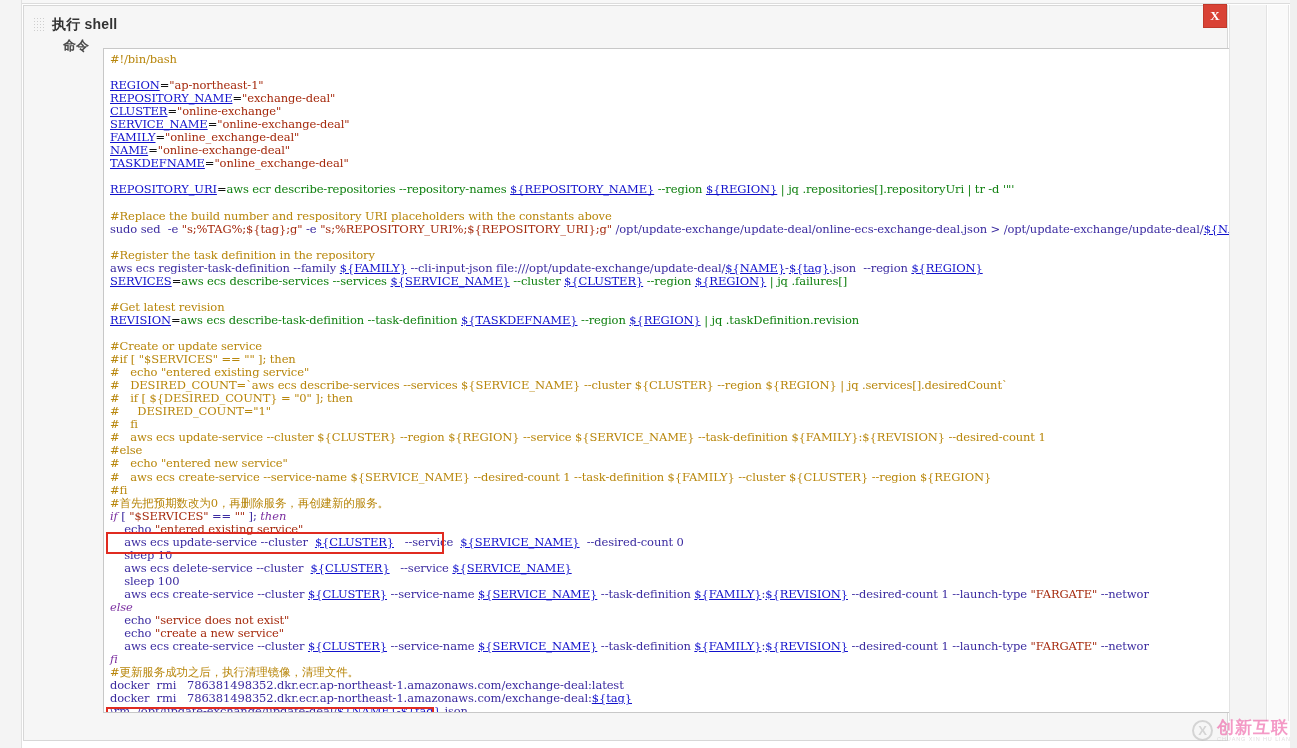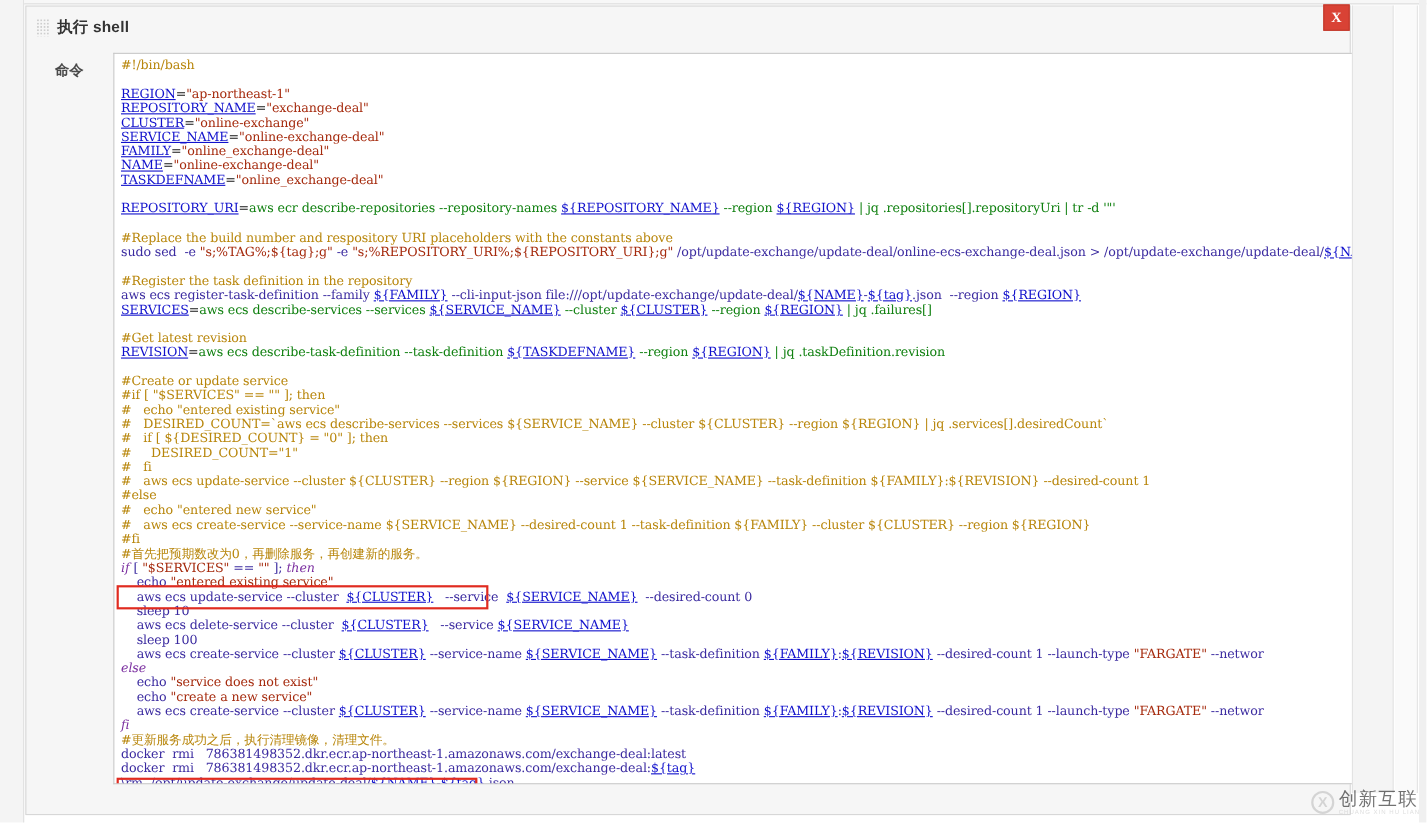--- a/index.html
+++ b/index.html
@@ -67,23 +67,23 @@
   .step-title {
     font-size: 14px;
     font-weight: bold;
     color: #333333;
     letter-spacing: .2px;
   }
 
   
   .field-label {
     position: absolute;
-    left: 26px; top: 49px;
+    left: 26px; top: 31px;
     width: 52px;
-    text-align: left;
+    text-align: center;
     font-size: 13px;
     color: #4a4a4a;
     font-weight: bold;
   }
 
   
   .cmd-box {
     position: absolute;
     left: 79px;
     top: 42px;
@@ -167,22 +167,22 @@
     border-radius: 50%;
     color: #b9b9b9;
     font-size: 13px;
     font-weight: bold;
     display: flex; align-items: center; justify-content: center;
     font-family: "Liberation Sans", sans-serif;
   }
   .wm-text { line-height: 1; }
   .wm-cn {
     font-size: 17px;
-    font-weight: normal;
-    color: #000000;
+    font-weight: bold;
+    color: #ec4899;
     letter-spacing: 1px;
     font-family: "Liberation Sans", sans-serif;
   }
   .wm-py {
     font-size: 5.5px;
     color: #c4c4c4;
     letter-spacing: .9px;
     display: block;
     margin-top: 1px;
   }

